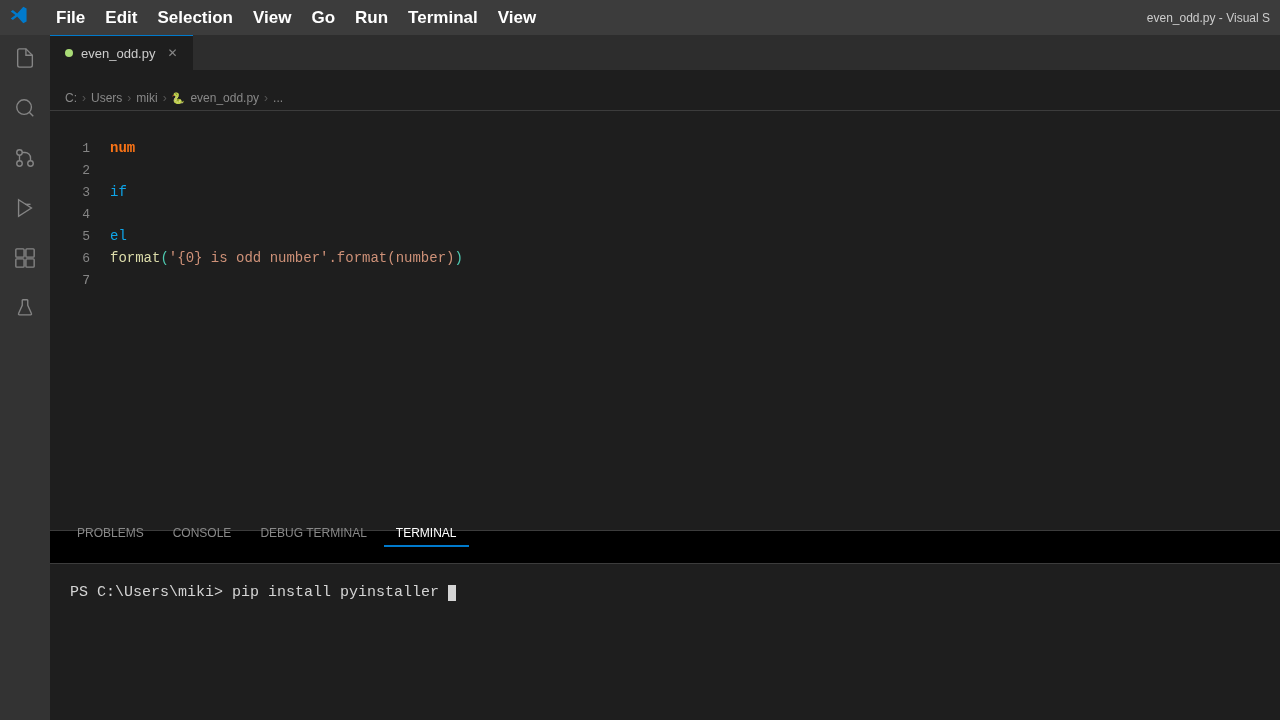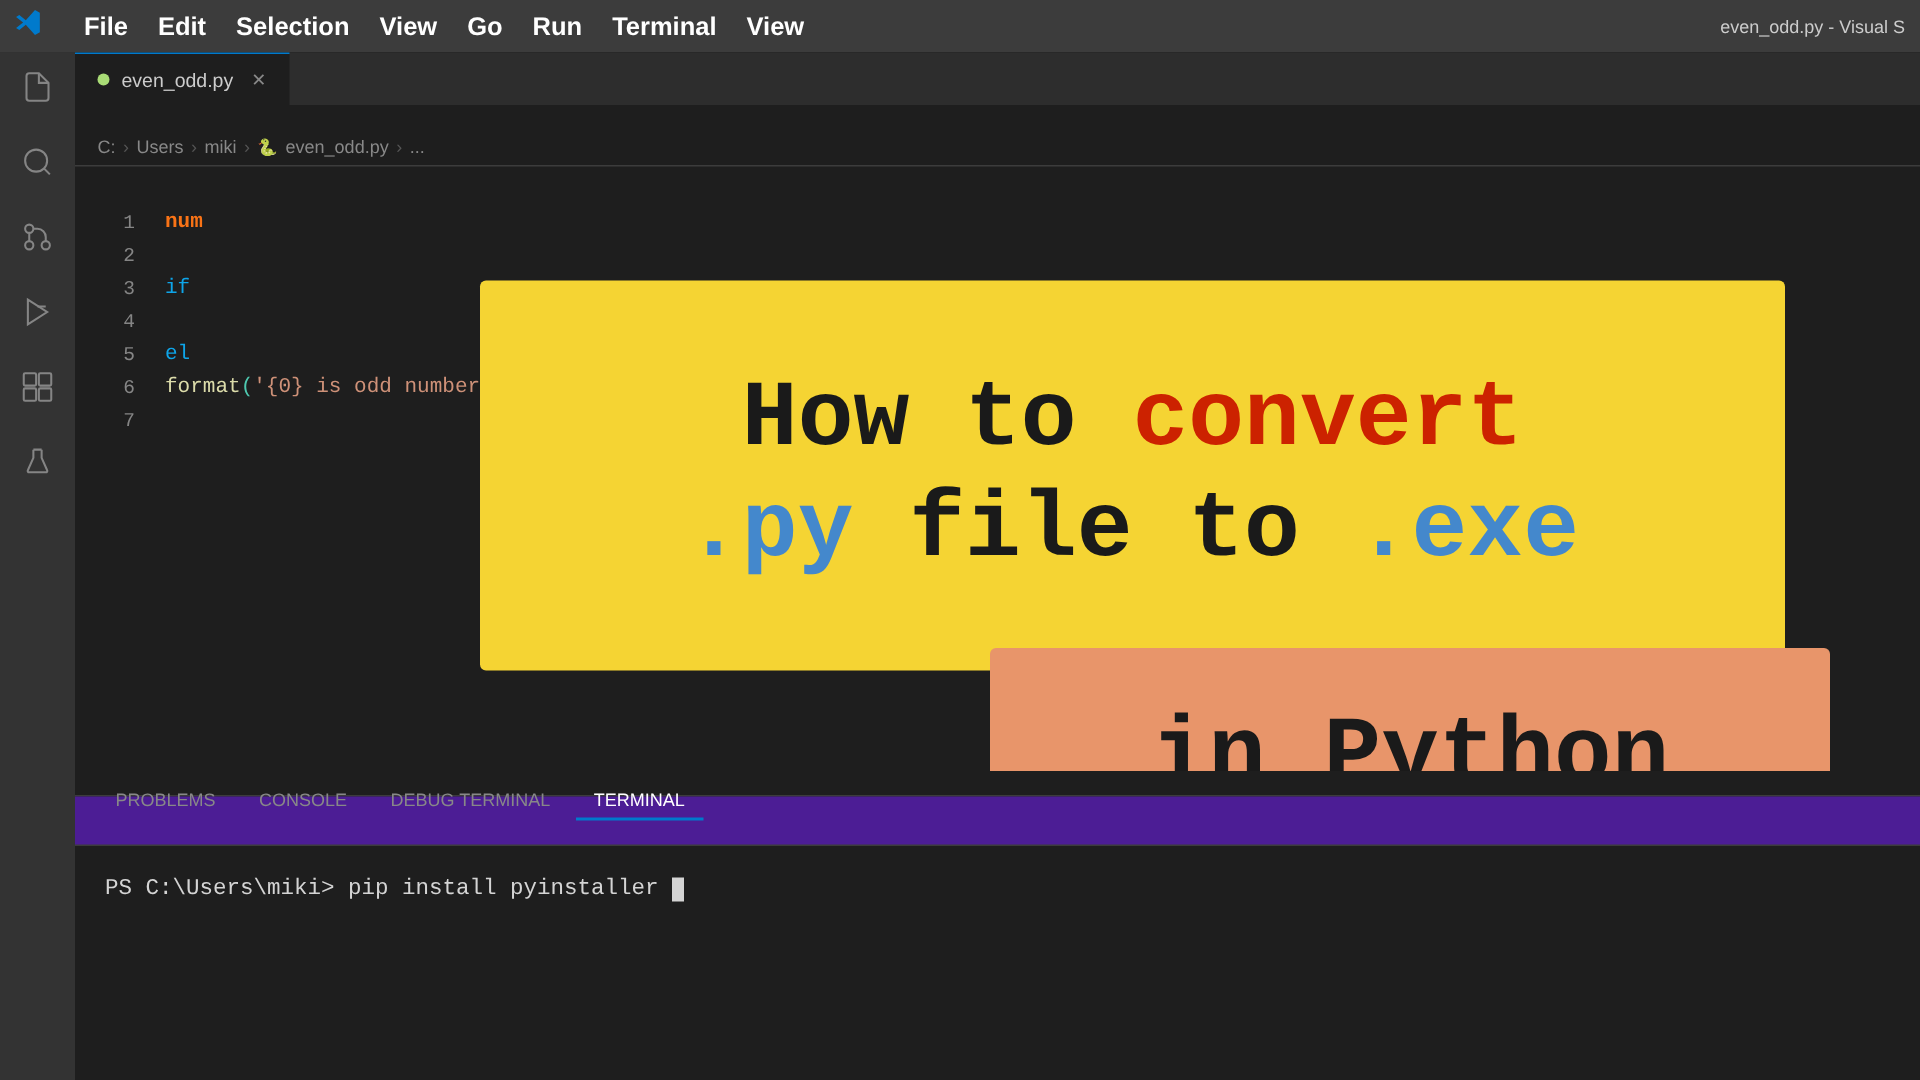--- a/index.html
+++ b/index.html
@@ -163,21 +163,21 @@
     
     #terminal-panel {
       height: 190px;
       background: #1e1e1e;
       border-top: 1px solid #3c3c3c;
       display: flex;
       flex-direction: column;
     }
     #terminal-tabs {
       height: 30px;
-      background: #4c1d95;
+      background: #000000;
       display: flex;
       align-items: flex-end;
       padding: 16px 15px;
       gap: 5px;
       border-bottom: 1px solid #3c3c3c;
     }
     .terminal-tab {
       padding: 5px 12px;
       font-size: 12px;
       color: #888;
@@ -380,31 +380,20 @@
       </div>
       <div class="code-line">
         <span class="line-num">6</span>
         <span class="code-content" style="color:#4ec9b0;">    <span style="color:#dcdcaa;">format</span>(<span style="color:#ce9178;">'{0} is odd number'.format(number)</span>)</span>
       </div>
       <div class="code-line">
         <span class="line-num">7</span>
         <span class="code-content"></span>
       </div>
 
-      <div id="overlay">
-        <div id="yellow-box">
-          <div class="title-big">
-            How to <span class="convert">convert</span><br>
-            <span class="py">.py</span> file to <span class="exe">.exe</span>
-          </div>
-        </div>
-        <div id="orange-box">
-          <div class="sub-title">in Python</div>
-        </div>
-      </div>
     </div>
 
     <div id="terminal-panel">
       <div id="terminal-tabs">
         <span class="terminal-tab">PROBLEMS</span>
         <span class="terminal-tab">CONSOLE</span>
         <span class="terminal-tab">DEBUG TERMINAL</span>
         <span class="terminal-tab active">TERMINAL</span>
       </div>
       <div id="terminal-content">

